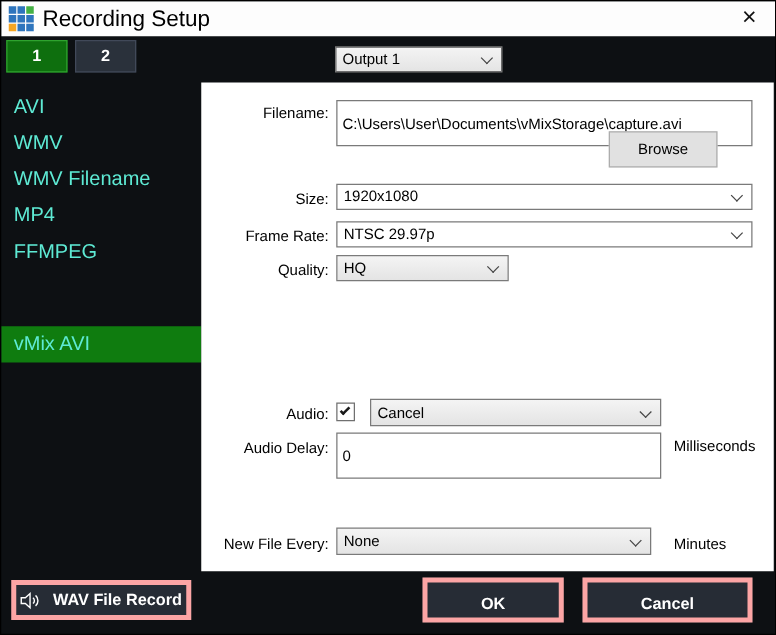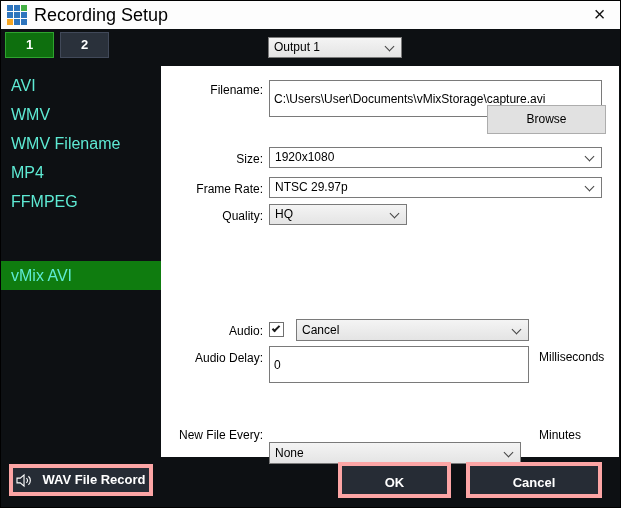--- a/index.html
+++ b/index.html
@@ -37,21 +37,21 @@
   .side-item { height:29px; line-height:29px; padding-left:10px;
     font-size:16px; color:#5eead4; cursor:pointer; }
   .side-item.selected { background:#0F7C0F;margin-top:45px; }
   
   .panel { position:absolute; left:160px; top:65px; width:458px; height:391px; background:#FFFFFF; }
   .flabel { position:absolute; left:160px; width:102px; text-align:right;
     font-size:12px; color:#000; }
   .funit { position:absolute; font-size:12px; color:#000; }
   .tinput { position:absolute; height:37px; border:1px solid #7A7A7A; background:#fff;
     font-family:"Liberation Sans", sans-serif; font-size:12px; color:#000; padding:0 4px; outline:none; }
-  .browse-btn { position:absolute; left:486px; top:104px; width:119px; height:29px;
+  .browse-btn { position:absolute; left:486px; top:104px; width:87px; height:29px;
     background:#E1E1E1; border:1px solid #ADADAD; font-size:12px; color:#000;
     text-align:center; line-height:27px; cursor:pointer; }
   
   .checkbox { position:absolute; left:268px; top:321px; width:15px; height:15px;
     background:#fff; border:1px solid #707070; cursor:pointer; }
   .checkbox .mark { position:absolute; left:2px; top:3px; width:8px; height:4px;
     border-left:2px solid #1a1a1a; border-bottom:2px solid #1a1a1a;
     transform:rotate(-45deg); }
   
   .dark-btn { position:absolute; background:#262C35; border:4px solid #fca5a5;
@@ -132,21 +132,21 @@
   <div class="combo gray" style="left:295px; top:318px; width:233px; height:22px; line-height:20px;">
     <span>Cancel</span>
     <span class="chev" style="top:6px;"></span>
   </div>
 
   <div class="flabel" style="top:350px;">Audio Delay:</div>
   <input class="tinput" style="left: 268px; top: 345px; width: 260px;" value="0">
   <div class="funit" style="left:538px; top:349px;">Milliseconds</div>
 
   <div class="flabel" style="top:427px;">New File Every:</div>
-  <div class="combo gray" style="left:268px; top:421px; width:252px; height:22px; line-height:20px;margin-top:20px;">
+  <div class="combo gray" style="left:268px; top:421px; width:252px; height:22px; line-height:20px;">
     <span>None</span>
     <span class="chev" style="top:6px;"></span>
   </div>
   <div class="funit" style="left:538px; top:427px;">Minutes</div>
 
   <div class="dark-btn wav-btn">
     <svg class="speaker" viewBox="0 0 18 16">
       <polygon points="1,5.5 4.5,5.5 8.5,2 8.5,14 4.5,10.5 1,10.5" fill="none" stroke="#FFFFFF" stroke-width="1.2"></polygon>
       <path d="M11 5.5 a3.2 3.2 0 0 1 0 5" fill="none" stroke="#FFFFFF" stroke-width="1.2"></path>
       <path d="M13.2 3.5 a6 6 0 0 1 0 9" fill="none" stroke="#FFFFFF" stroke-width="1.2"></path>

